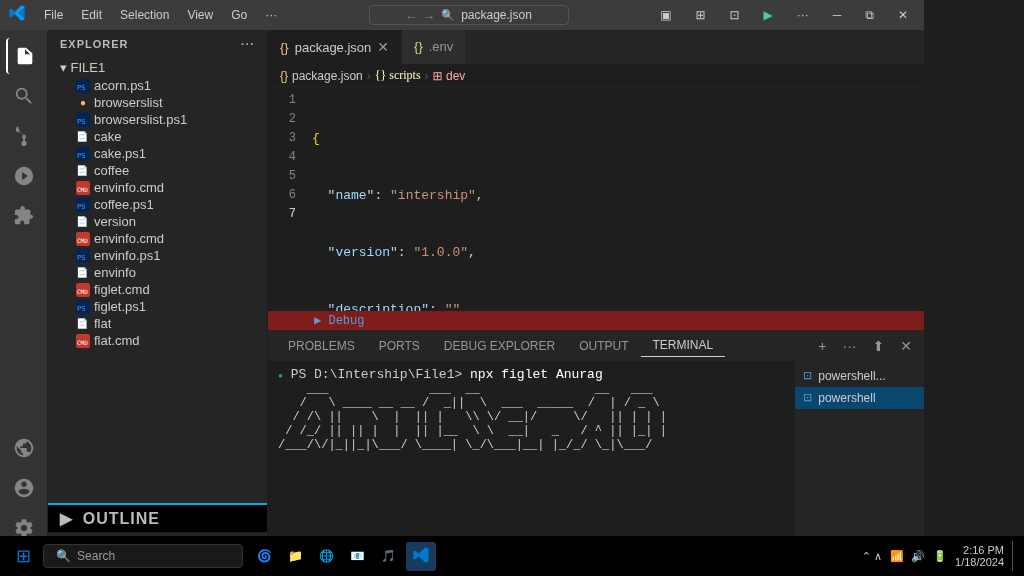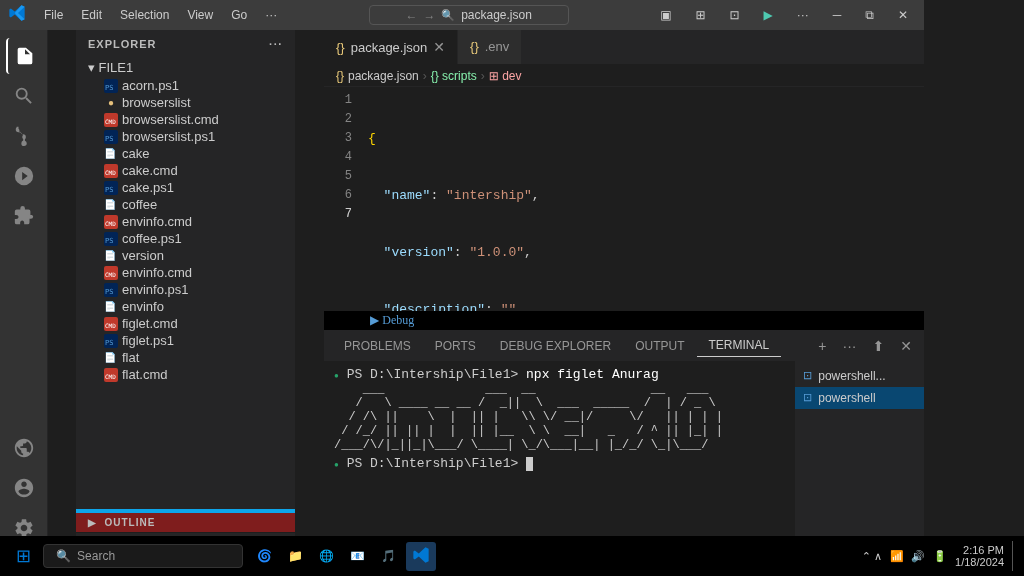--- a/index.html
+++ b/index.html
@@ -58,21 +58,20 @@
       color: #cccccc;
       cursor: pointer;
       padding: 4px 8px;
       font-size: 12px;
     }
 
     
     #main {
       display: flex;
       height: calc(576px - 30px - 22px);
-      gap: 28px;
     }
 
     
     #activity-bar {
       width: 48px;
       background: #333333;
       display: flex;
       flex-direction: column;
       align-items: center;
       padding-top: 8px;
@@ -151,25 +150,25 @@
       font-size: 10px;
     }
     .icon-blue { color: #519aba; }
     .icon-yellow { color: #e5c07b; }
     .icon-orange { color: #e06c75; }
     .icon-gray { color: #858585; }
 
     
     #sidebar-outline {
       padding: 4px 12px;
-      font-size: 10px;
+      font-size: 16px;
       color: #bbbbbb;
-      background: #7f1d1d;
-      cursor: pointer;
-      border-top: 4px solid #0ea5e9;
+      background: #000000;
+      cursor: pointer;
+      border-top: 2px solid #0ea5e9;
       text-transform: uppercase;
       letter-spacing: 1px;
       font-weight: bold;
     }
     #sidebar-timeline {
       padding: 4px 12px;
       font-size: 11px;
       color: #bbbbbb;
       background: #252526;
       cursor: pointer;
@@ -468,49 +467,31 @@
                 <text x="1" y="11" font-size="7" fill="#569cd6" font-family="monospace">PS</text>
               </svg>
           </span>
           <span>acorn.ps1</span>
         </div>
         <div class="tree-item">
           <span class="file-icon icon-yellow">●</span>
           <span>browserslist</span>
         </div>
         <div class="tree-item">
-          <span class="file-icon icon-orange">
-            <svg width="14" height="14" viewBox="0 0 14 14">
-                <rect width="14" height="14" rx="2" fill="#c0392b"></rect>
-                <text x="1" y="11" font-size="6" fill="white" font-family="monospace">CMD</text>
-              </svg>
-          </span>
-          <span>browserslist.cmd</span>
-        </div>
-        <div class="tree-item">
           <span class="file-icon icon-blue">
             <svg width="14" height="14" viewBox="0 0 14 14">
                 <rect width="14" height="14" rx="2" fill="#012456"></rect>
                 <text x="1" y="11" font-size="7" fill="#569cd6" font-family="monospace">PS</text>
               </svg>
           </span>
           <span>browserslist.ps1</span>
         </div>
         <div class="tree-item">
           <span class="file-icon icon-gray">📄</span>
           <span>cake</span>
-        </div>
-        <div class="tree-item">
-          <span class="file-icon icon-orange">
-            <svg width="14" height="14" viewBox="0 0 14 14">
-                <rect width="14" height="14" rx="2" fill="#c0392b"></rect>
-                <text x="1" y="11" font-size="6" fill="white" font-family="monospace">CMD</text>
-              </svg>
-          </span>
-          <span>cake.cmd</span>
         </div>
         <div class="tree-item">
           <span class="file-icon icon-blue">
             <svg width="14" height="14" viewBox="0 0 14 14">
                 <rect width="14" height="14" rx="2" fill="#012456"></rect>
                 <text x="1" y="11" font-size="7" fill="#569cd6" font-family="monospace">PS</text>
               </svg>
           </span>
           <span>cake.ps1</span>
         </div>
@@ -615,21 +596,21 @@
         <div class="tab">
           <span style="color:#e8c97a;">{}</span>
           <span>.env</span>
         </div>
       </div>
 
       <div id="breadcrumb">
         <span style="color:#e8c97a;">{}</span>
         <span style="color:#cccccc;">package.json</span>
         <span class="breadcrumb-sep">›</span>
-        <span style="color:#86efac;">{} scripts</span>
+        <span style="color:#fef9c3;font-family:Liberation Serif, serif;">{} scripts</span>
         <span class="breadcrumb-sep">›</span>
         <span style="color:#fca5a5;">⊞ dev</span>
       </div>
 
       <div style="display:flex; flex-direction:column; flex:1; overflow:hidden;">
 
         <div id="editor-content" style="height:140px; flex-shrink:0;">
           <div id="line-numbers">
             <div>1</div>
             <div>2</div>
@@ -643,21 +624,21 @@
             <div class="code-line"><span class="json-brace">{</span></div>
             <div class="code-line">  <span class="json-key">"name"</span><span class="json-colon">: </span><span class="json-string">"intership"</span><span class="json-colon">,</span></div>
             <div class="code-line">  <span class="json-key">"version"</span><span class="json-colon">: </span><span class="json-string">"1.0.0"</span><span class="json-colon">,</span></div>
             <div class="code-line">  <span class="json-key">"description"</span><span class="json-colon">: </span><span class="json-string">""</span><span class="json-colon">,</span></div>
             
             
             
           </div>
         </div>
 
-        <div style="display:flex; align-items:center; padding:2px 46px; font-family:Liberation Serif, serif; font-size:12px; color:#569cd6; background:#000000;">
+        <div style="display:flex; align-items:center; padding:2px 46px; font-family:Liberation Mono, monospace; font-size:12px; color:#569cd6; background:#7f1d1d;">
           <span style="cursor:pointer;">▶ Debug</span>
         </div>
 
         <div id="panel" style="flex:1;">
           <div id="panel-tabs">
             <span class="panel-tab">PROBLEMS</span>
             <span class="panel-tab">PORTS</span>
             <span class="panel-tab">DEBUG EXPLORER</span>
             <span class="panel-tab">OUTPUT</span>
             <span class="panel-tab active">TERMINAL</span>
@@ -674,25 +655,20 @@
               <div>
                 <span class="prompt-dot">●</span>
                 <span class="term-prompt"> PS D:\Intership\File1&gt; </span>
                 <span class="term-cmd">npx figlet Anurag</span>
               </div>
               <div class="term-figlet">    ___              ___  __                __   ___
    /   \ ____ __ __ /  _||  \  ___  _____  /  | / _ \
   / /\ ||    \  |  || |   \\ \/ __|/     \/   || | | |
  / /_/ || || |  |  || |__  \ \  __|   _   / ^ || |_| |
 /___/\/|_||_|\___/ \____| \_/\___|__| |_/_/ \_|\___/</div>
-              <div style="margin-top:4px;">
-                <span class="prompt-dot">●</span>
-                <span class="term-prompt"> PS D:\Intership\File1&gt; </span>
-                <span style="background:#cccccc; color:#1e1e1e; font-size:12px;">&nbsp;</span>
-              </div>
             </div>
             <div id="terminal-sidebar">
               <div class="term-session">
                 <span class="term-session-icon">⊡</span>
                 <span>powershell...</span>
               </div>
               <div class="term-session active">
                 <span class="term-session-icon">⊡</span>
                 <span>powershell</span>
               </div>

